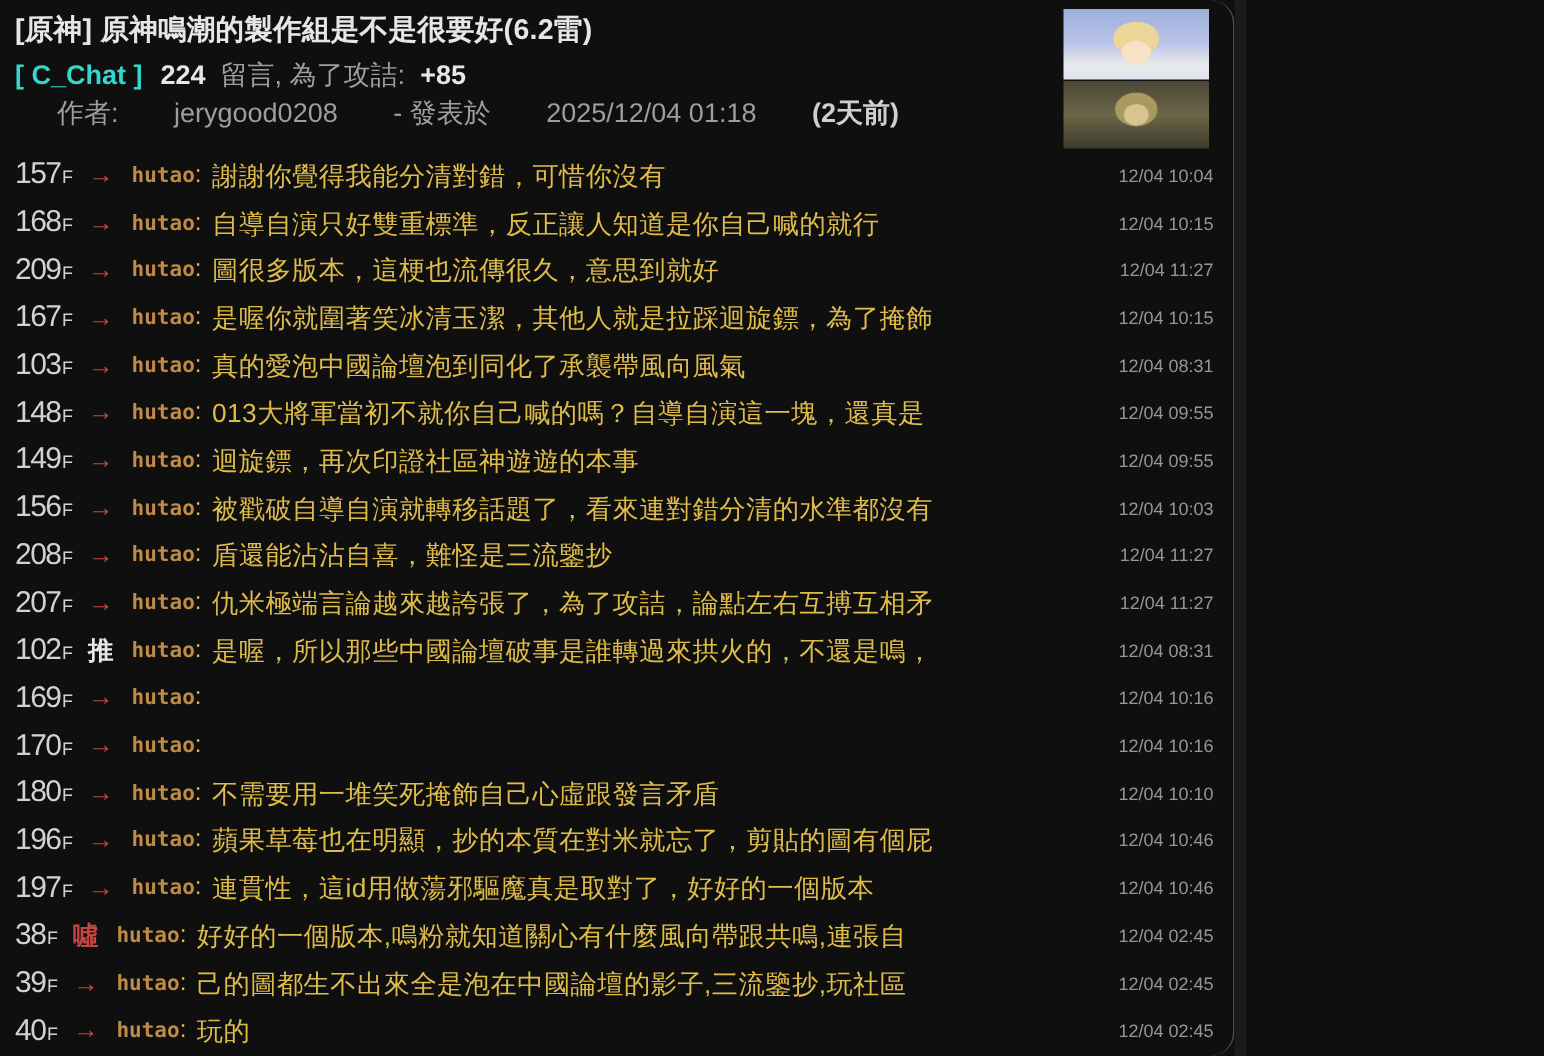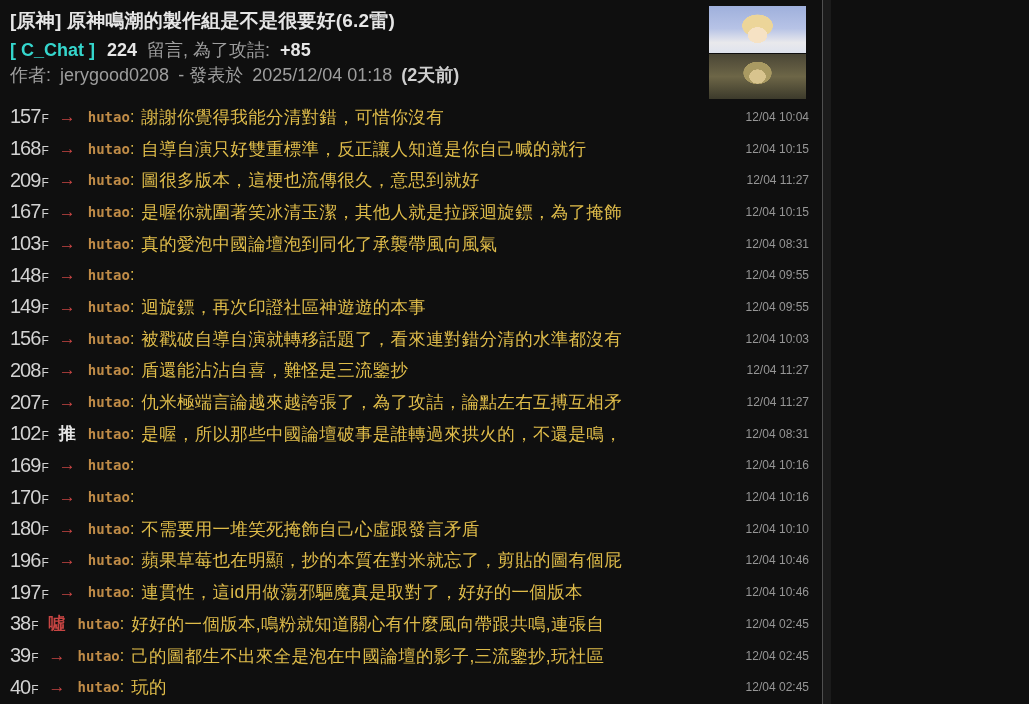--- a/index.html
+++ b/index.html
@@ -21,35 +21,36 @@
     background:var(--bg);
     font-family:"Liberation Sans","DejaVu Sans",sans-serif;
     position:relative;
   }
   .page{position:absolute;inset:0;display:flex;}
   .content{
     position:relative;
     width:823px;height:704px;
     border-right:1px solid var(--line);
     overflow:hidden;
+    border-radius:16px;
   }
   .scroll-strip{width:8px;height:704px;background:var(--strip);}
   
   .hdr{padding:7px 0 0 10px;}
   .title{
     font-size:19px;font-weight:bold;color:var(--white);
     line-height:27px;letter-spacing:0.2px;
   }
   .meta-line{font-size:18px;line-height:25px;margin-top:4px;}
   .board{color:var(--cyan);font-weight:bold;cursor:pointer;}
   .count{color:var(--white);font-weight:bold;margin-left:7px;}
   .meta-label{color:var(--gray);margin-left:5px;}
   .score{color:var(--white);font-weight:bold;margin-left:5px;}
   .author-line{font-size:18px;line-height:24px;color:var(--gray);}
-  .author-line span{margin-right:4px;}
+  .author-line span{margin-right:4px;margin-left:28px;}
   .rel{color:#cfcfcf;font-weight:bold;}
   
   .thumb{
     position:absolute;top:6px;right:16px;
     width:97px;height:93px;
     display:flex;flex-direction:column;cursor:pointer;
   }
   .thumb-top{
     height:47px;
     background:
@@ -161,20 +162,21 @@
     <span class="user">hutao</span>
     <span class="colon">:</span>
     <span class="ctext">真的愛泡中國論壇泡到同化了承襲帶風向風氣</span>
     <span class="time">12/04 08:31</span>
   </li>
         <li class="comment-row">
     <span class="floor"><span class="n">148</span><span class="f">F</span></span>
     <span class="tag arrow">→</span>
     <span class="user">hutao</span>
     <span class="colon">:</span>
+    <span class="ctext">013大將軍當初不就你自己喊的嗎？自導自演這一塊，還真是</span>
     <span class="time">12/04 09:55</span>
   </li>
         <li class="comment-row">
     <span class="floor"><span class="n">149</span><span class="f">F</span></span>
     <span class="tag arrow">→</span>
     <span class="user">hutao</span>
     <span class="colon">:</span>
     <span class="ctext">迴旋鏢，再次印證社區神遊遊的本事</span>
     <span class="time">12/04 09:55</span>
   </li>

